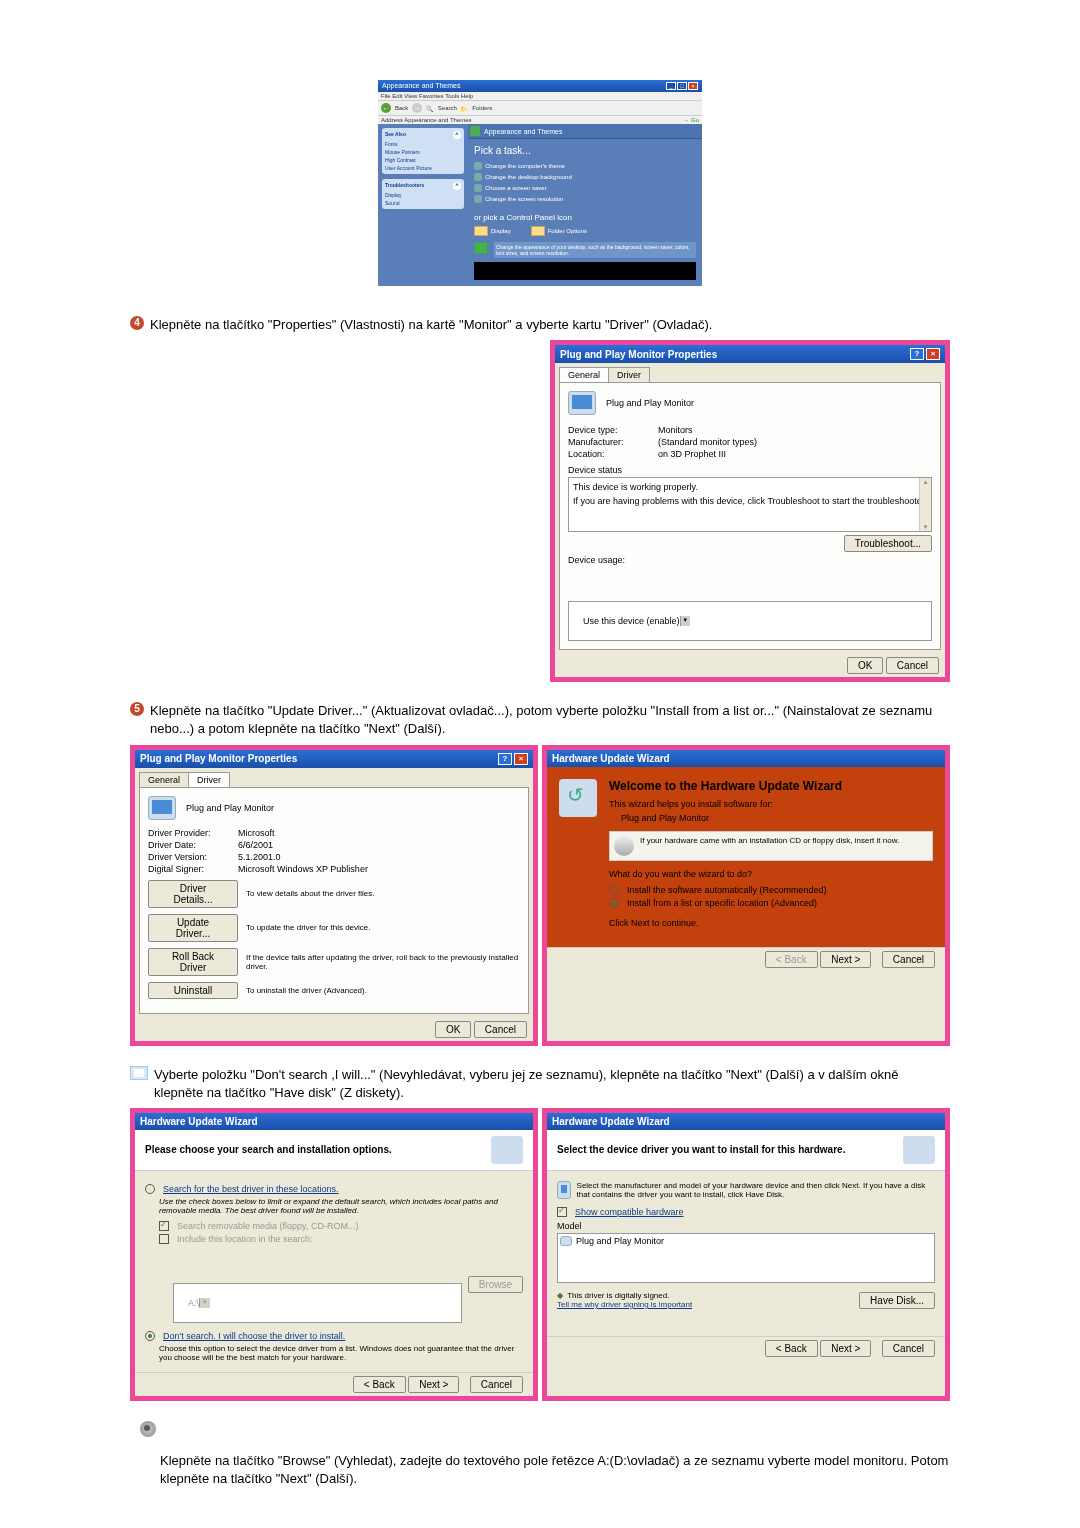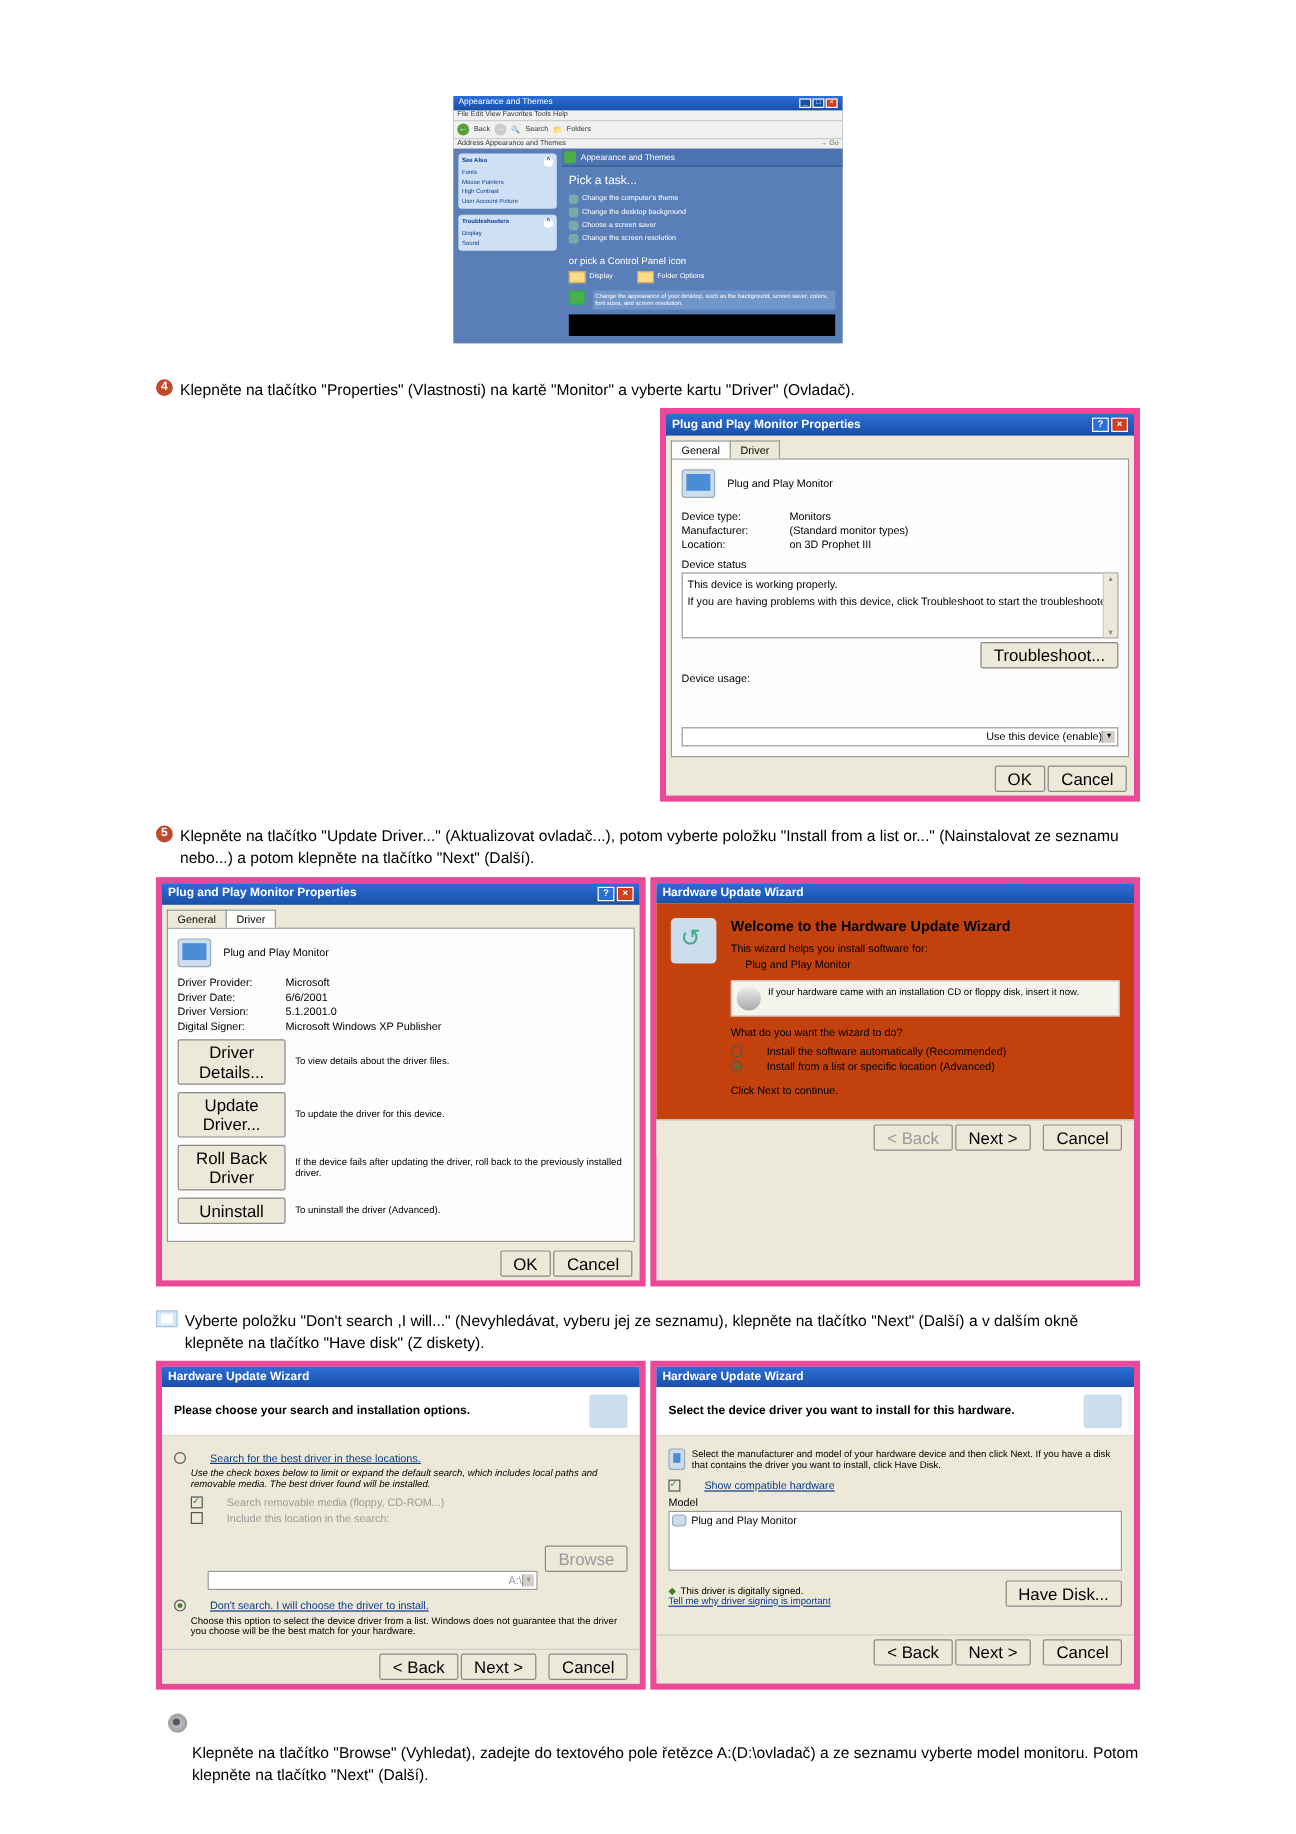--- a/index.html
+++ b/index.html
@@ -95,42 +95,42 @@
   .tab.active { background: #fdfdfb; position: relative; z-index: 2; }
   .tab-body { background: #fdfdfb; border: 1px solid #999; margin: 0 4px 4px 4px; padding: 8px; }
   .monitor-ico { width: 28px; height: 24px; background: #cde; border: 1px solid #9ab; display: inline-block; vertical-align: middle; border-radius:3px; position:relative;}
   .monitor-ico::after{content:""; position:absolute; top:3px; left:3px; right:3px; bottom:5px; background:#4a8cd6;}
   .kv { display: flex; margin: 2px 0; font-size: 9px; }
   .kv .k { width: 90px; }
   .fieldset-label { color: #000; font-size: 9px; margin: 6px 0 2px 0; }
   .status-box { background: #fff; border: 1px solid #999; padding: 4px; font-size: 9px; height: 55px; position: relative; }
   .status-scroll { position:absolute; right:0; top:0; bottom:0; width:12px; background:#ece9d8; border-left:1px solid #ccc; display:flex; flex-direction:column; justify-content:space-between;}
   .status-scroll span{ font-size:7px; text-align:center; color:#888;}
-  .btn { background: #ece9d8; border: 1px solid #888; border-radius: 2px; padding: 2px 10px; font-size: 14px; cursor: pointer; }
+  .btn { background: #ece9d8; border: 1px solid #888; border-radius: 2px; padding: 2px 10px; font-size: 10px; cursor: pointer; }
   .btn-row { text-align: right; padding: 6px; }
-  .select-full { width: 100%; background: #fff; border: 1px solid #999; padding: 2px; font-size: 9px; display:flex; justify-content:flex-end;margin-top:36px;}
+  .select-full { width: 100%; background: #fff; border: 1px solid #999; padding: 14px; font-size: 9px; display:flex; justify-content:flex-start;margin-top:36px;}
   .select-full .arrow { background:#d4d0c8; border-left:1px solid #999; padding:0 3px; font-size:7px;}
 
   
   .row5 { display: flex; gap: 4px; margin: 4px 0 20px 0; }
   .row5 .dlg { flex: 1; }
 
   
   .drv-btn-row { display:flex; gap:8px; margin:6px 0; align-items:center;}
   .drv-btn-row .btn { width:90px; text-align:center;}
   .drv-btn-row .desc { font-size:8px; flex:1;}
 
   
   .wiz-body { background: #c2410c; padding: 12px; display: flex; gap: 12px; min-height: 180px; }
   .wiz-icon { width: 38px; height: 38px; background: #cde; border-radius: 4px; flex-shrink: 0; position:relative;}
   .wiz-icon::after { content:"↺"; position:absolute; top:4px; left:8px; font-size:20px; color:#4a8;}
   .wiz-welcome { font-weight: bold; font-size: 12px; margin-bottom: 6px; }
   .wiz-cd { display:flex; gap:6px; background:#f4f4ec; border:1px solid #ccc; padding:4px; font-size:8px; margin:8px 0;}
   .wiz-cd .cdico { width:20px; height:20px; border-radius:50%; background:linear-gradient(#eee,#aaa); flex-shrink:0;}
-  .radio-row { display:flex; align-items:flex-start; gap:20px; font-size:9px; margin:3px 0;}
+  .radio-row { display:flex; align-items:flex-start; gap:8px; font-size:9px; margin:3px 0;}
   .radio { width:10px; height:10px; border:1px solid #555; border-radius:50%; flex-shrink:0; position:relative;}
   .radio.sel::after { content:""; width:4px; height:4px; background:#3a7f2a; border-radius:50%; position:absolute; top:2px; left:2px;}
   .checkbox { width:10px; height:10px; border:1px solid #555; flex-shrink:0; position:relative;}
   .checkbox.sel::after { content:"✓"; font-size:8px; color:#3a7f2a; position:absolute; top:-2px; left:0;}
   .wiz-header-band { background:#fff; padding:6px 10px; display:flex; justify-content:space-between; align-items:center; border-bottom:1px solid #ccc;}
   .wiz-header-band .txt{ font-weight:bold; font-size:10px;}
   .wiz-header-band .ico { width:32px; height:28px; background:#cde; border-radius:3px;}
   .wiz-inner { background:#ece9d8; padding:10px; font-size:9px; min-height:165px;}
   .select-body { background:#fff; border:1px solid #999; padding:2px; margin:2px 0; font-size:9px;}
   .btn-row-wiz { text-align:right; padding:6px 10px; background:#ece9d8; border-top:1px solid #ccc;}

